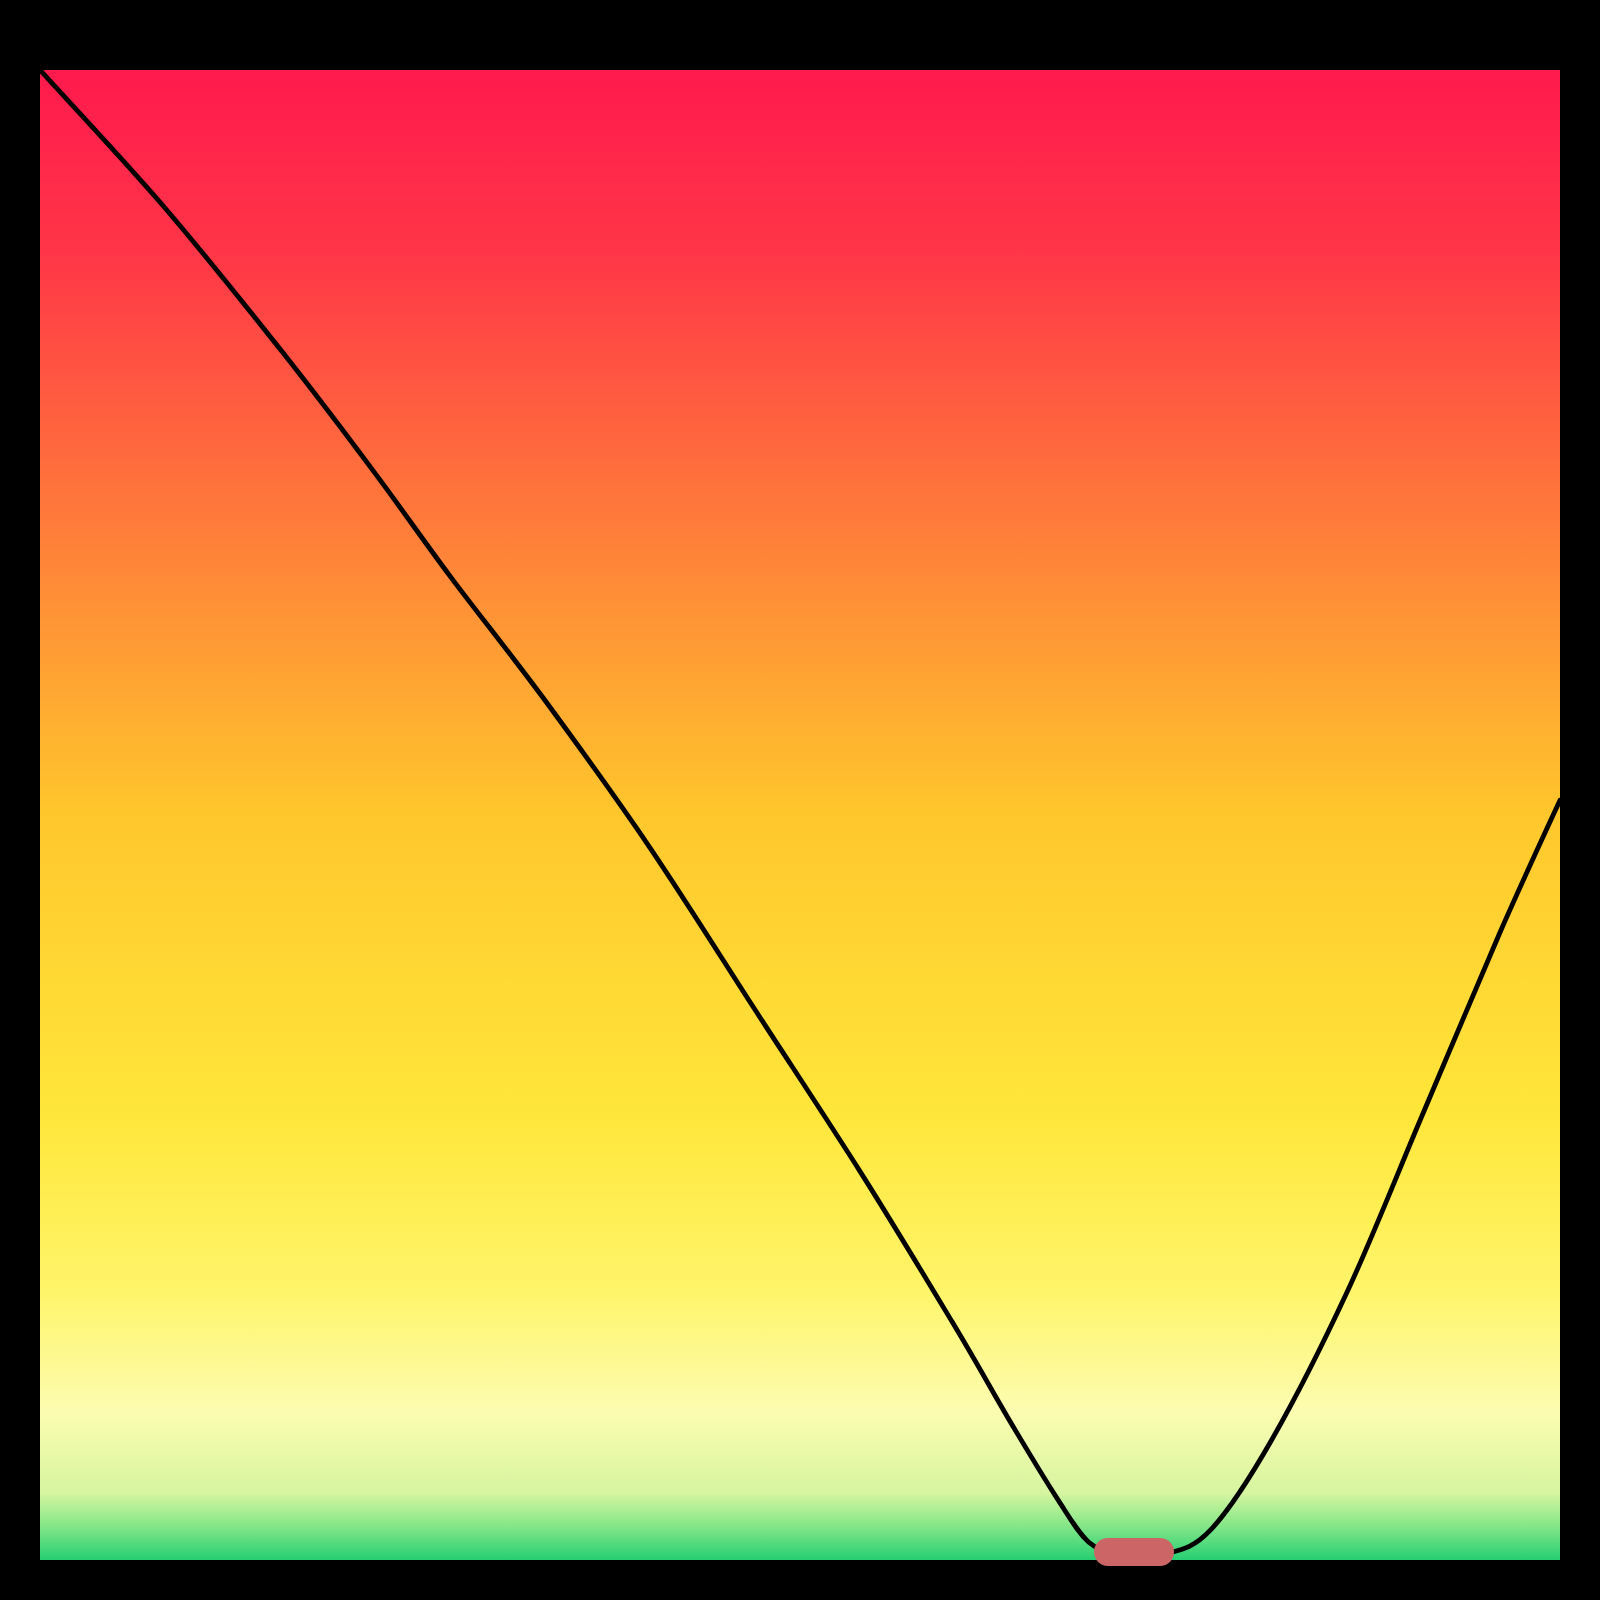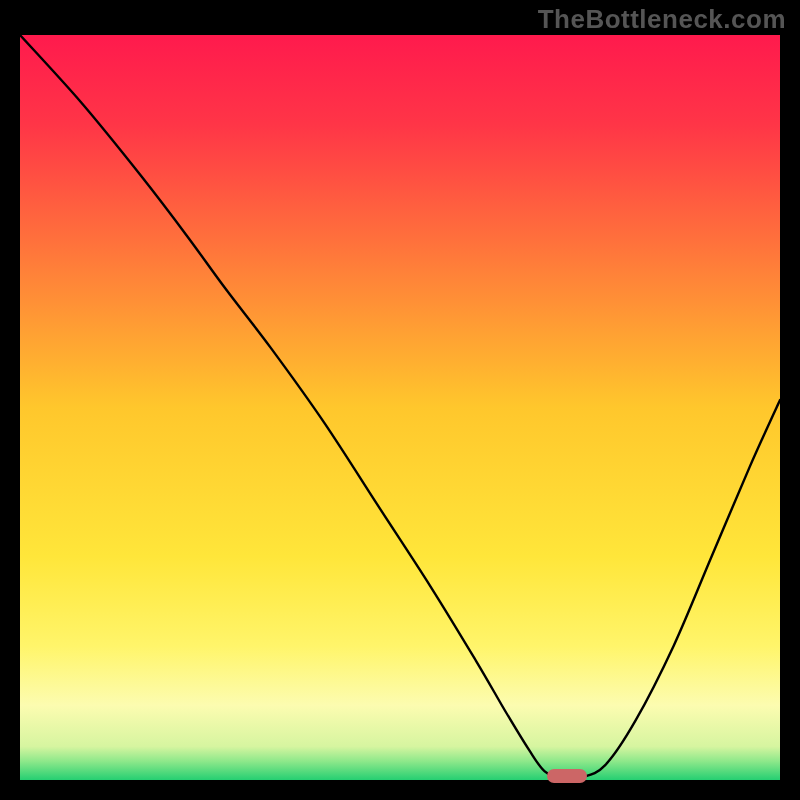--- a/index.html
+++ b/index.html
@@ -46,21 +46,20 @@
     border-radius: 7px;
     background: #cc6666;
     transform: translate(-50%, -50%);
   }
 </style>
 </head>
 <body>
 
 <div class="frame">
 
-  <div class="watermark">TheBottleneck.com</div>
 
   <div class="plot">
     <svg viewBox="0 0 760 745" preserveAspectRatio="none">
       <defs>
         <linearGradient id="bg-grad" x1="0" y1="0" x2="0" y2="1">
             <stop offset="0.00%" stop-color="#ff1a4d"></stop>
             <stop offset="12.00%" stop-color="#ff3547"></stop>
             <stop offset="30.00%" stop-color="#ff7a3a"></stop>
             <stop offset="50.00%" stop-color="#ffc72c"></stop>
             <stop offset="70.00%" stop-color="#ffe63a"></stop>

